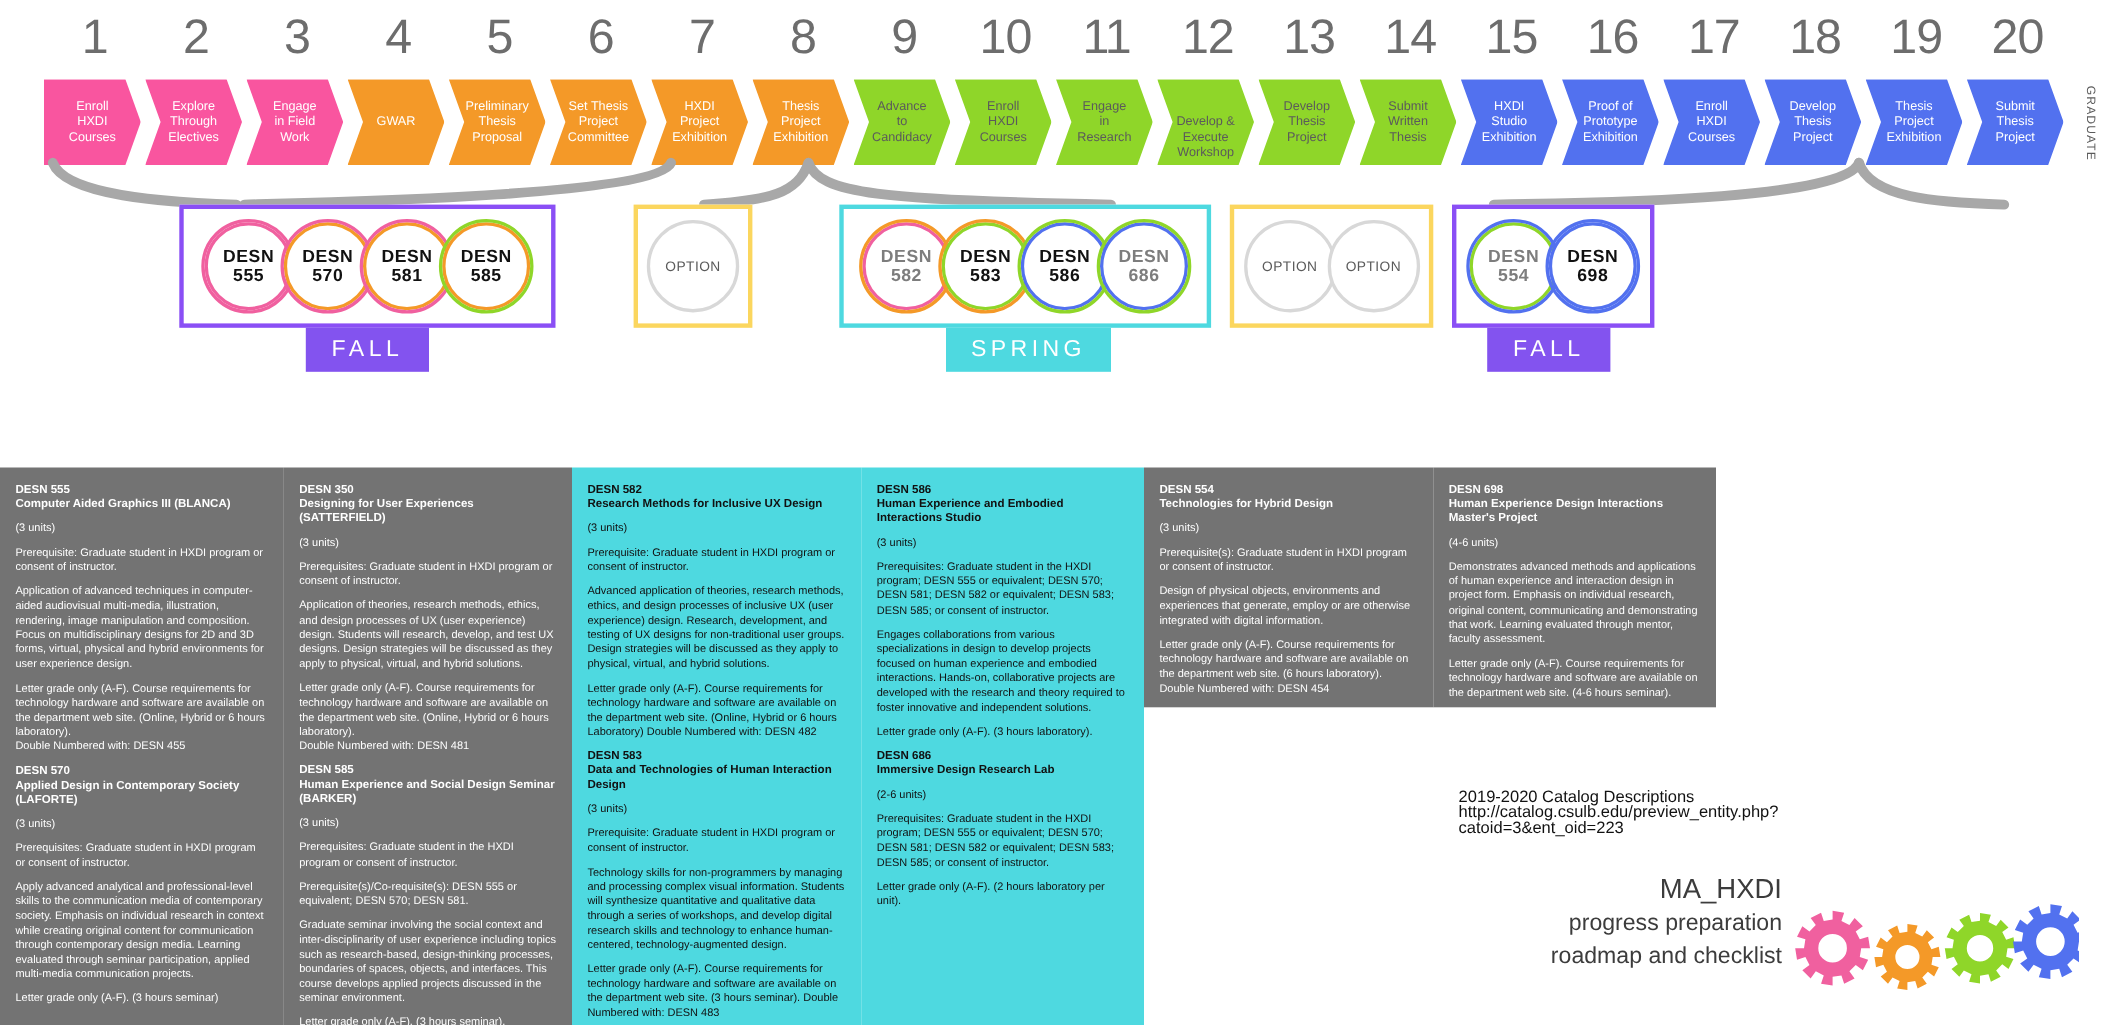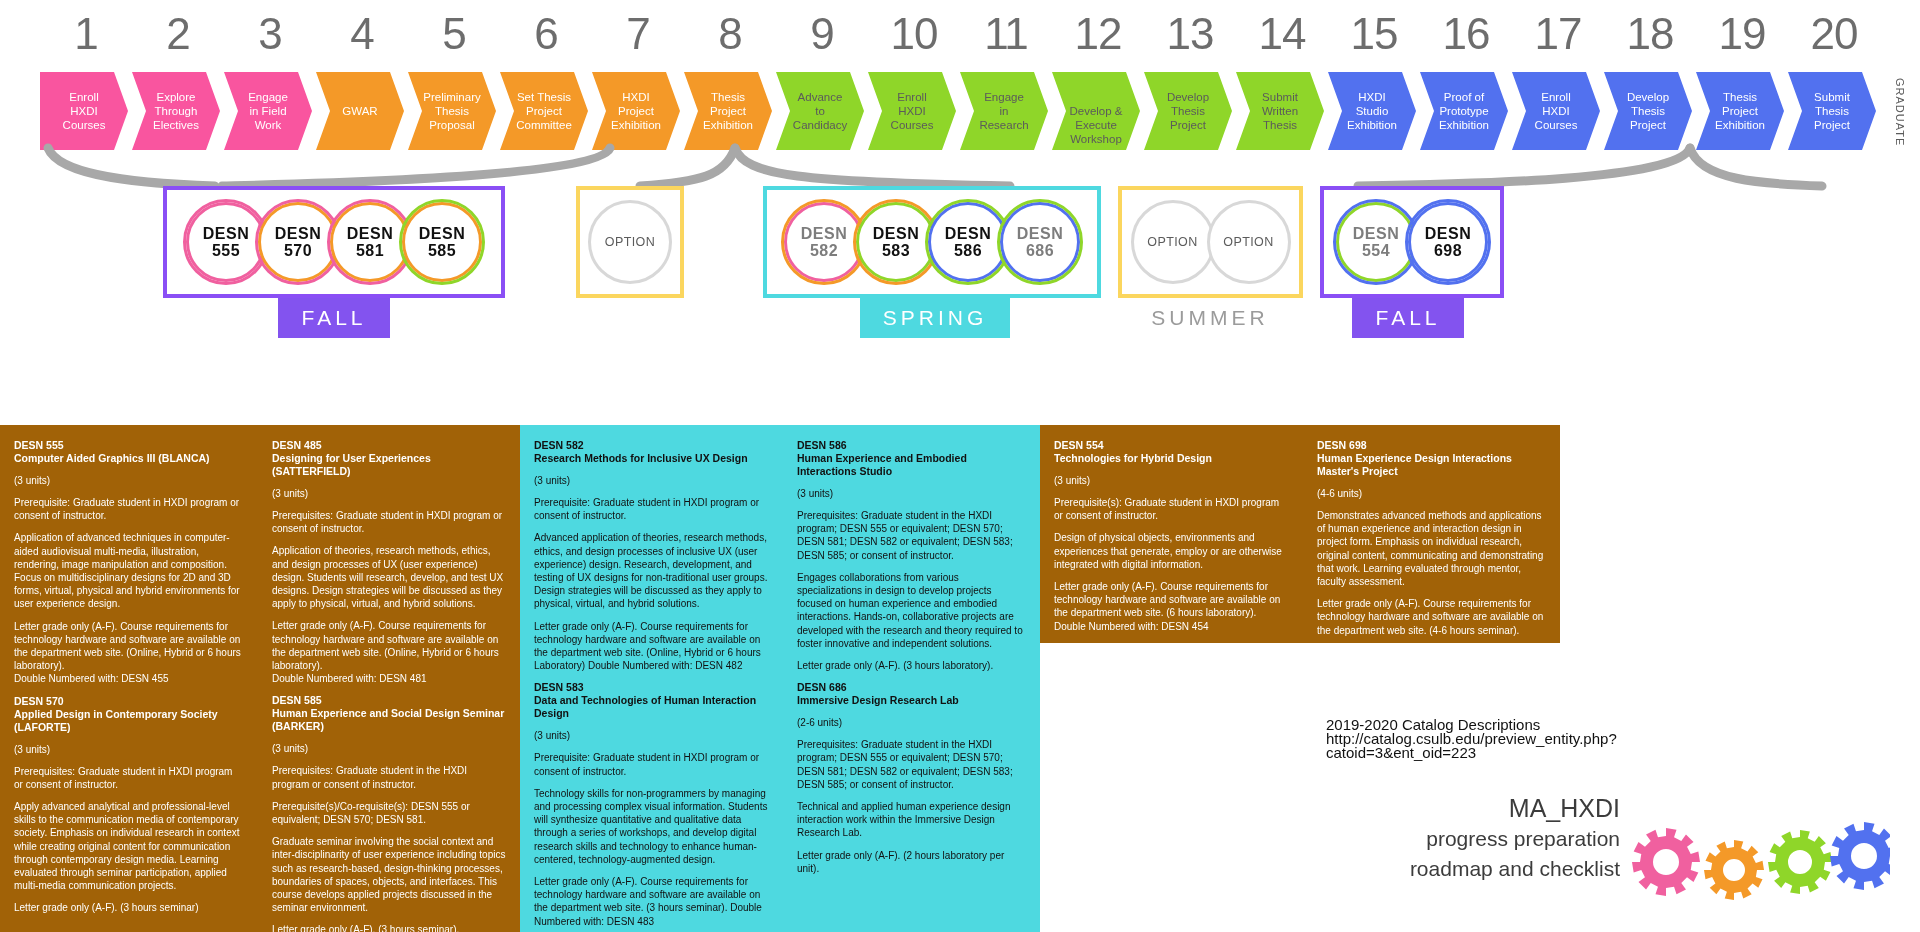--- a/index.html
+++ b/index.html
@@ -60,21 +60,21 @@
   .season{position:absolute;height:40px;display:flex;align-items:center;justify-content:center;
           font-size:21px;letter-spacing:4px;}
   
   #panels{position:absolute;left:0;top:425px;width:1920px;height:507px;}
   .panel{position:absolute;top:0;box-sizing:border-box;padding:14px 14px 10px 14px;}
   .course{margin-bottom:2px;}
   .c-code{font-size:10.5px;font-weight:700;line-height:13px;}
   .c-title{font-size:10.5px;font-weight:700;line-height:13px;margin-bottom:9px;}
   .c-units{font-size:10px;line-height:13px;margin-bottom:9px;}
   .c-p{font-size:10px;line-height:13.2px;margin-bottom:9px;white-space:pre-line;}
-  .panel.purple{background:#a16207;color:#fff;}
+  .panel.purple{background:#737373;color:#fff;}
   .panel.cyan{background:#4ed9e0;color:#111;}
   
   #catalog{position:absolute;left:1298px;top:718px;width:430px;font-size:15px;line-height:14px;color:#111;margin-left:28px;}
   #brand{position:absolute;right:300px;bottom:48px;text-align:right;color:#3c3c3c;}
   #brand .b1{font-size:25px;line-height:32px;}
   #brand .b2{font-size:21px;line-height:30px;}
   #brand .b3{font-size:21px;line-height:30px;}
   #gears{position:absolute;right:30px;bottom:28px;width:260px;height:86px;}
 </style>
 </head>
@@ -278,21 +278,20 @@
     <div class="term-box" style="left: 1118px; width: 185px; border-color: rgb(251, 214, 94);">
       <div class="circles">
         <div class="circle option" style="border-color: rgb(216, 216, 216);">
           <span class="cl1">OPTION</span>
         </div>
         <div class="circle option" style="border-color: rgb(216, 216, 216);">
           <span class="cl1">OPTION</span>
         </div>
       </div>
     </div>
-    <div class="season" style="left: 1120px; width: 180px; top: 112px; background: transparent; color: rgb(155, 155, 155);">SUMMER</div>
     <div class="term-box" style="left: 1320px; width: 184px; border-color: rgb(138, 79, 245);">
       <div class="circles">
         <div class="circle dim" style="border-color: rgb(143, 214, 41);">
           <span class="ring2" style="border-color: rgb(82, 113, 239);"></span>
           <span class="cl1">DESN</span>
           <span class="cl2">554</span>
         </div>
         <div class="circle solid" style="border-color: rgb(82, 113, 239);">
           <span class="ring2" style="border-color: rgb(82, 113, 239);"></span>
           <span class="cl1">DESN</span>
@@ -318,21 +317,21 @@
         <div class="c-code">DESN 570</div>
         <div class="c-title">Applied Design in Contemporary Society (LAFORTE)</div>
         <div class="c-units">(3 units)</div>
         <div class="c-p">Prerequisites: Graduate student in HXDI program or consent of instructor.</div>
         <div class="c-p">Apply advanced analytical and professional-level skills to the communication media of contemporary society. Emphasis on individual research in context while creating original content for communication through contemporary design media. Learning evaluated through seminar participation, applied multi-media communication projects.</div>
         <div class="c-p">Letter grade only (A-F). (3 hours seminar)</div>
       </div>
     </div>
     <div class="panel purple" style="left: 258px; top: 0px; width: 262px; height: 507px;">
       <div class="course">
-        <div class="c-code">DESN 485</div>
+        <div class="c-code">DESN 350</div>
         <div class="c-title">Designing for User Experiences (SATTERFIELD)</div>
         <div class="c-units">(3 units)</div>
         <div class="c-p">Prerequisites: Graduate student in HXDI program or consent of instructor.</div>
         <div class="c-p">Application of theories, research methods, ethics, and design processes of UX (user experience) design. Students will research, develop, and test UX designs. Design strategies will be discussed as they apply to physical, virtual, and hybrid solutions.</div>
         <div class="c-p">Letter grade only (A-F). Course requirements for technology hardware and software are available on the department web site. (Online, Hybrid or 6 hours laboratory).
 Double Numbered with: DESN 481</div>
       </div>
       <div class="course">
         <div class="c-code">DESN 585</div>
         <div class="c-title">Human Experience and Social Design Seminar (BARKER)</div>
@@ -368,21 +367,20 @@
         <div class="c-units">(3 units)</div>
         <div class="c-p">Prerequisites: Graduate student in the HXDI program; DESN 555  or equivalent; DESN 570; DESN 581; DESN 582 or equivalent; DESN 583; DESN 585; or consent of instructor.</div>
         <div class="c-p">Engages collaborations from various specializations in design to develop projects focused on human experience and embodied interactions. Hands-on, collaborative projects are developed with the research and theory required to foster innovative and independent solutions.</div>
         <div class="c-p">Letter grade only (A-F). (3 hours laboratory).</div>
       </div>
       <div class="course">
         <div class="c-code">DESN 686</div>
         <div class="c-title">Immersive Design Research Lab</div>
         <div class="c-units">(2-6 units)</div>
         <div class="c-p">Prerequisites: Graduate student in the HXDI program; DESN 555 or equivalent; DESN 570; DESN 581; DESN 582 or equivalent; DESN 583; DESN 585; or consent of instructor.</div>
-        <div class="c-p">Technical and applied human experience design interaction work within the Immersive Design Research Lab.</div>
         <div class="c-p">Letter grade only (A-F). (2 hours laboratory per unit).</div>
       </div>
     </div>
     <div class="panel purple" style="left: 1040px; top: 0px; width: 263px; height: 218px;">
       <div class="course">
         <div class="c-code">DESN 554</div>
         <div class="c-title">Technologies for Hybrid Design</div>
         <div class="c-units">(3 units)</div>
         <div class="c-p">Prerequisite(s): Graduate student in HXDI program or consent of instructor.</div>
         <div class="c-p">Design of physical objects, environments and experiences that generate, employ or are otherwise integrated with digital information.</div>

